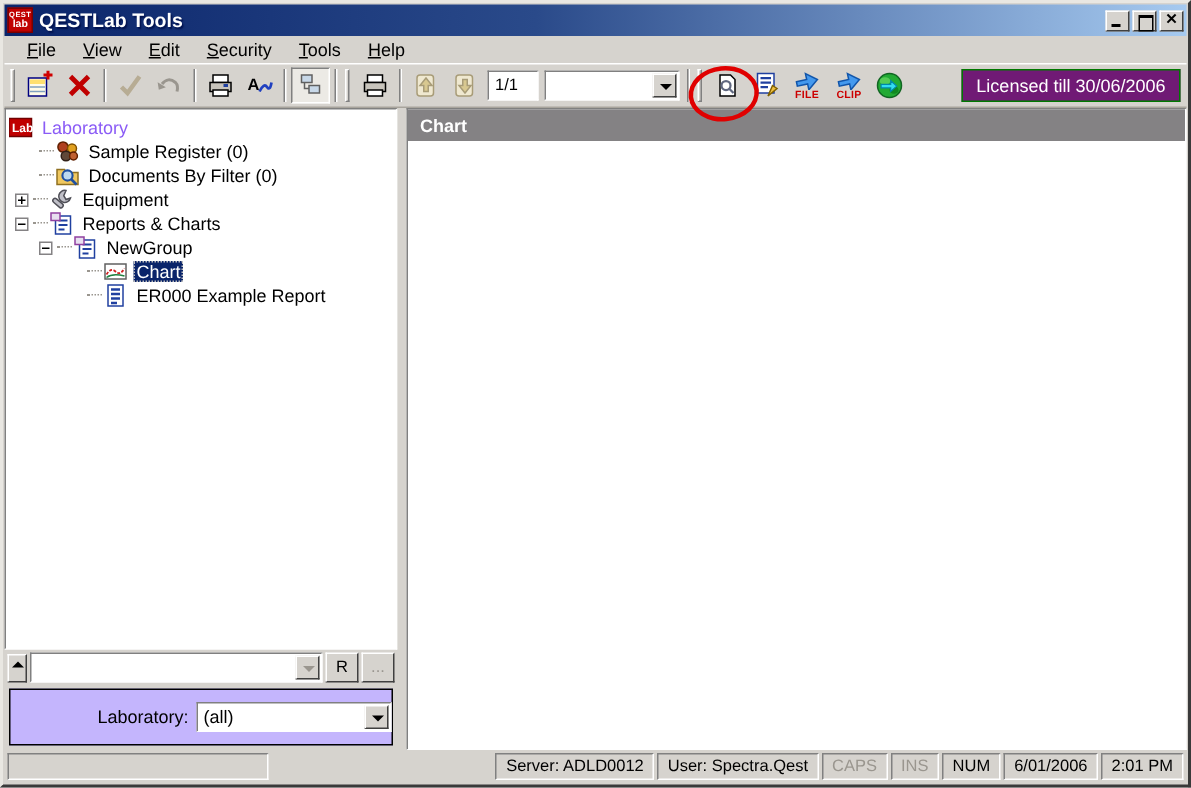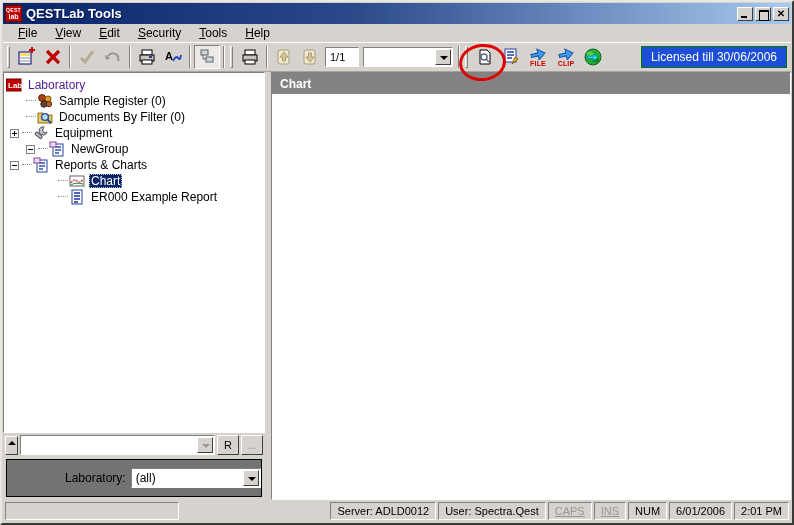--- a/index.html
+++ b/index.html
@@ -38,62 +38,62 @@
   .combo{height:20px;background:#fff;border:1px solid;border-color:#808080 #fff #fff #808080;
     display:flex;align-items:center;font-size:12px;color:#000;}
   .combo .val{flex:1;padding-left:4px;white-space:nowrap;overflow:hidden;}
   .ddbtn{width:16px;height:16px;margin:1px;background:#d6d3ce;border:1px solid;border-color:#fff #404040 #404040 #fff;
     position:relative;padding:0;}
   .ddbtn::before{content:"";position:absolute;left:4px;top:6px;border:4px solid transparent;border-top-color:#000;}
   .ddbtn.disabled::before{border-top-color:#9a968f;}
   .tb-combo{width:90px;margin:0 2px;}
   .arrow-label{display:flex;flex-direction:column;align-items:center;width:28px;line-height:1;}
   .arrow-label .cap{font-size:7px;font-weight:bold;color:#cc0000;letter-spacing:.2px;}
-  .license{margin-left:auto;margin-right:2px;height:22px;background:#1d4ed8;border:1px solid #007800;
+  .license{margin-left:auto;margin-right:2px;height:22px;background:#701a75;border:1px solid #007800;
     color:#fff;font-size:12px;display:flex;align-items:center;padding:0 9px;}
   
   .bodyarea{flex:1;display:flex;min-height:0;}
   .leftcol{width:262px;display:flex;flex-direction:column;min-height:0;}
   .treebox{flex:1;background:#fff;border:1px solid;border-color:#808080 #fff #fff #808080;
     overflow:hidden;padding:4px 0 0 2px;}
   .trow{height:16px;display:flex;align-items:center;font-size:12px;color:#000;white-space:nowrap;cursor:default;}
   .trow .lbl{padding:0 2px;}
-  .lbl-root{color:#4c1d95;}
+  .lbl-root{color:#8b5cf6;}
   .sel{background:#0a246a;color:#fff;outline:1px dotted #c0c0c0;outline-offset:-1px;}
   .dots{width:10px;height:8px;border-bottom:1px dotted #9a968f;margin-right:1px;align-self:flex-start;}
   .exp{width:9px;height:9px;background:#fff;border:1px solid #848284;position:relative;margin-right:3px;flex:0 0 auto;}
   .exp::before{content:"";position:absolute;left:1px;top:3px;width:5px;height:1px;background:#000;}
   .exp.plus::after{content:"";position:absolute;left:3px;top:1px;width:1px;height:5px;background:#000;}
   .ticon{width:16px;height:16px;margin-right:4px;flex:0 0 auto;}
   .ind1{margin-left:20px;}.ind1e{margin-left:4px;}
   .ind2e{margin-left:20px;}.ind3{margin-left:52px;}
   
   .comborow{height:24px;display:flex;align-items:center;padding:2px 2px;gap:2px;flex:0 0 auto;}
   .tinybtn{width:13px;height:19px;background:#d6d3ce;border:1px solid;border-color:#fff #404040 #404040 #fff;position:relative;padding:0;}
   .tinybtn::before{content:"";position:absolute;left:2px;top:4px;border:4px solid transparent;border-bottom-color:#000;border-top-width:0;}
   .qcombo{flex:1;}
   .smallbtn{width:22px;height:20px;background:#d6d3ce;border:1px solid;border-color:#fff #404040 #404040 #fff;
     font-size:11px;color:#000;padding:0;}
   .smallbtn.disabled{color:#9a968f;}
-  .labpanel{margin:2px 3px 3px 3px;height:38px;background:#737373;border:1px solid #000;
+  .labpanel{margin:2px 3px 3px 3px;height:38px;background:#c4b5fd;border:1px solid #000;
     display:flex;align-items:center;flex:0 0 auto;}
   .labpanel label{font-size:12px;color:#000;margin-left:58px;margin-right:5px;}
   .labcombo{width:132px;}
   
   .splitter{width:6px;background:#d6d3ce;cursor:col-resize;}
   .mainpanel{flex:1;border:1px solid;border-color:#808080 #fff #fff #808080;background:#fff;
     display:flex;flex-direction:column;min-width:0;}
   .mainheader{height:21px;background:#848284;color:#fff;font-size:12px;font-weight:bold;
     display:flex;align-items:center;padding-left:8px;flex:0 0 auto;}
   .maincontent{flex:1;background:#fff;}
   
   .statusbar{height:22px;display:flex;align-items:flex-start;gap:2px;padding:2px 2px;flex:0 0 auto;font-size:11px;}
   .sb{height:18px;border:1px solid;border-color:#808080 #fff #fff #808080;display:flex;align-items:center;
     padding:0 6px;color:#000;white-space:nowrap;}
-  .sb.gray{color:#9a968f;text-decoration:underline;}
+  .sb.gray{color:#9a968f;}
   .sb-left{width:174px;}
   .sb-spacer{flex:1;border:none;}
   
   .redcircle{position:absolute;left:457px;top:42px;width:47px;height:37px;border:3px solid #e00000;
     border-radius:50%;transform:rotate(-6deg);pointer-events:none;z-index:40;}
 </style>
 </head>
 <body>
 
 <div class="window">
@@ -281,44 +281,44 @@
           <span class="exp plus"></span>
           <span class="dots"></span>
           <svg class="ticon" viewBox="0 0 16 16">
               <path d="M11 2 a4 4 0 1 0 3 5 l-3 1 -1.5-2.5 Z" fill="#c0c0c8" stroke="#505058"></path>
               <rect x="2" y="9" width="8" height="3" rx="1.4" fill="#c0c0c8" stroke="#505058" transform="rotate(40 6 10)"></rect>
             </svg>
           <span class="lbl">Equipment</span>
         </div>
 
 
-        <div class="trow ind2e">
+        <div class="trow ind1e">
           <span class="exp"></span>
           <span class="dots"></span>
           <svg class="ticon" viewBox="0 0 16 16">
               <rect x="4" y="3" width="10" height="12" fill="#fff" stroke="#2040a0"></rect>
               <line x1="6" y1="6" x2="12" y2="6" stroke="#2040a0" stroke-width="1.4"></line>
               <line x1="6" y1="9" x2="12" y2="9" stroke="#2040a0" stroke-width="1.4"></line>
               <line x1="6" y1="12" x2="10" y2="12" stroke="#2040a0" stroke-width="1.4"></line>
               <rect x="1" y="1" width="6" height="5" fill="#e8e0f0" stroke="#9040a0"></rect>
             </svg>
-          <span class="lbl">NewGroup</span>
-        </div>
-
-        <div class="trow ind1e">
+          <span class="lbl">Reports &amp; Charts</span>
+        </div>
+
+        <div class="trow ind2e">
           <span class="exp"></span>
           <span class="dots"></span>
           <svg class="ticon" viewBox="0 0 16 16">
               <rect x="4" y="3" width="10" height="12" fill="#fff" stroke="#2040a0"></rect>
               <line x1="6" y1="6" x2="12" y2="6" stroke="#2040a0" stroke-width="1.4"></line>
               <line x1="6" y1="9" x2="12" y2="9" stroke="#2040a0" stroke-width="1.4"></line>
               <line x1="6" y1="12" x2="10" y2="12" stroke="#2040a0" stroke-width="1.4"></line>
               <rect x="1" y="1" width="6" height="5" fill="#e8e0f0" stroke="#9040a0"></rect>
             </svg>
-          <span class="lbl">Reports &amp; Charts</span>
+          <span class="lbl">NewGroup</span>
         </div>
 
         <div class="trow ind3">
           <span class="dots"></span>
           <svg class="ticon" viewBox="0 0 16 16">
               <rect x="1" y="3" width="14" height="10" fill="#fff" stroke="#606060"></rect>
               <path d="M2 10 Q5 5 8 8 Q11 11 14 6" stroke="#d02020" stroke-width="1.2" fill="none" stroke-dasharray="2 1"></path>
               <path d="M2 12 Q6 9 14 11" stroke="#208040" stroke-width="1" fill="none"></path>
             </svg>
           <span class="lbl sel">Chart</span>

